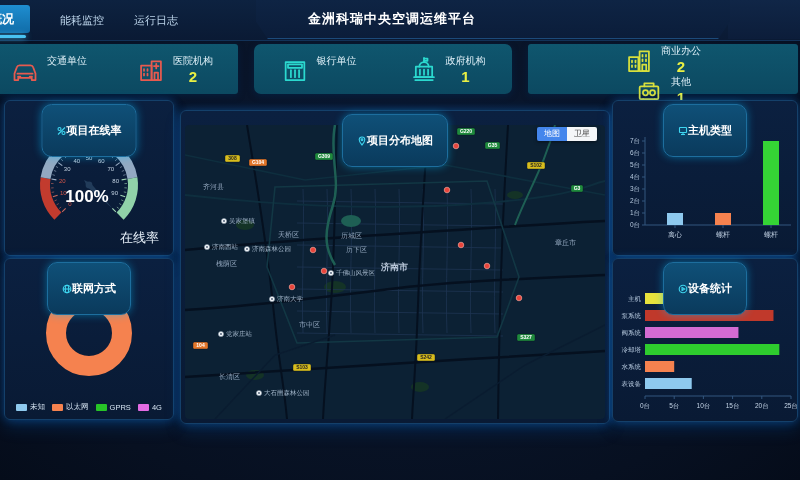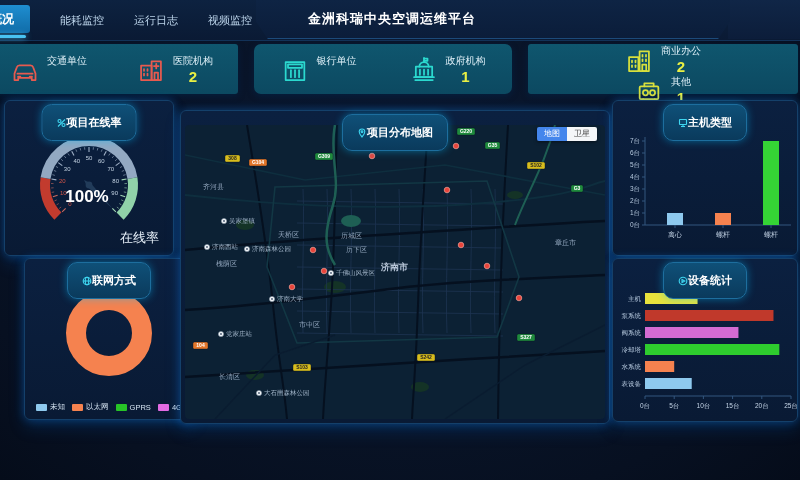--- a/index.html
+++ b/index.html
@@ -36,21 +36,21 @@
   .sicon{width:28px;height:28px;flex:0 0 28px;}
   .sicon svg{width:28px;height:28px;display:block;stroke:currentColor;fill:none;stroke-width:1.5;stroke-linecap:round;stroke-linejoin:round;}
   .stext{display:flex;flex-direction:column;align-items:center;}
   .slabel{font-size:10px;color:#dff0f8;white-space:nowrap;}
   .svalue{font-size:15px;font-weight:bold;color:#e9f043;height:17px;line-height:17px;}
   
   .panel{position:absolute;border-radius:6px;
     background:linear-gradient(180deg,#0b2040,#091a34);
     border:1px solid #14406a;
     box-shadow:0 0 10px rgba(20,140,255,.33),0 8px 16px rgba(0,90,180,.22);}
-  .pill{position:absolute;top:3px;left:50%;transform:translateX(-50%);height:19px;padding:8px 14px;
+  .pill{position:absolute;top:3px;left:50%;transform:translateX(-50%);height:19px;padding:16px 14px;
     border-radius:10px;background:linear-gradient(180deg,#0f5078,#0a3a5c);
     display:flex;align-items:center;color:#fff;font-size:11px;font-weight:bold;
     white-space:nowrap;z-index:3;border:1px solid #1d6e9e;box-shadow:0 0 8px rgba(0,190,255,.45);}
   .pill .picon svg{width:10px;height:10px;display:block;stroke:#3fd6f0;fill:none;stroke-width:1.1;}
   .caption{position:absolute;left:0;right:14px;bottom:8px;text-align:right;
     font-size:13px;color:#e9f2fb;}
   .legend{position:absolute;left:0;right:0;bottom:7px;display:flex;justify-content:center;gap:7px;}
   .legend-item{display:flex;align-items:center;gap:3px;cursor:pointer;}
   .legend-swatch{width:11px;height:7px;border-radius:1px;}
   .legend-label{font-size:7.5px;color:#d6e4f2;}
@@ -66,21 +66,20 @@
 </head>
 <body>
 
 <div class="topbar">
   <div class="topbar-right"></div>
   <div class="titlewrap"></div>
   <div class="tabs" id="tabs">
       <div class="tab active">概况</div>
       <div class="tab">能耗监控</div>
       <div class="tab">运行日志</div>
-      <div class="tab">视频监控</div>
     </div>
   <div class="apptitle">金洲科瑞中央空调运维平台</div>
 </div>
 
 <div id="stats">
     <div class="scard" style="left: -14px; width: 252px;">
       <div class="sgroup">
         <span class="sicon" style="color: rgb(232, 90, 79);">
           <svg viewBox="0 0 24 24">
             <path d="M3 16 l2-5.5 a2.4 2.4 0 0 1 2.3-1.7 h9.4 a2.4 2.4 0 0 1 2.3 1.7 L21 16 v5.5 h-3.2 v-1.8 H6.2 v1.8 H3 Z"></path>
@@ -257,21 +256,21 @@
       <text x="101.84345884812359" y="48.12979818810322" text-anchor="middle" font-size="6" fill="#c3d2e2">70</text>
       <text x="106.66758519606873" y="59.77626944391377" text-anchor="middle" font-size="6" fill="#c3d2e2">80</text>
       <text x="105.67852593996915" y="72.34345884812359" text-anchor="middle" font-size="6" fill="#c3d2e2">90</text>
       <polygon points="103.33452377915607,85.33452377915606 81.83847763108503,60.16152236891497 75.05025253169417,57.05025253169417 78.16152236891497,63.83847763108503" fill="#223c5a"></polygon>
       <circle cx="80" cy="62" r="3.4" fill="#223c5a"></circle>
       <text x="78" y="79" text-anchor="middle" font-size="17" font-weight="bold" fill="#ffffff">100%</text>
     </svg>
   <div class="caption">在线率</div>
 </div>
 
-<div class="panel" style="left:4px;top:258px;width:168px;height:160px;margin-left:20px;">
+<div class="panel" style="left:4px;top:258px;width:168px;height:160px;">
   <div class="pill">
     <span class="picon" id="icon-net">
         <svg viewBox="0 0 10 10">
           <circle cx="5" cy="5" r="3.8"></circle>
           <ellipse cx="5" cy="5" rx="1.7" ry="3.8"></ellipse>
           <line x1="1.2" y1="5" x2="8.8" y2="5"></line>
         </svg>
       </span>
     <span>联网方式</span>
   </div>

